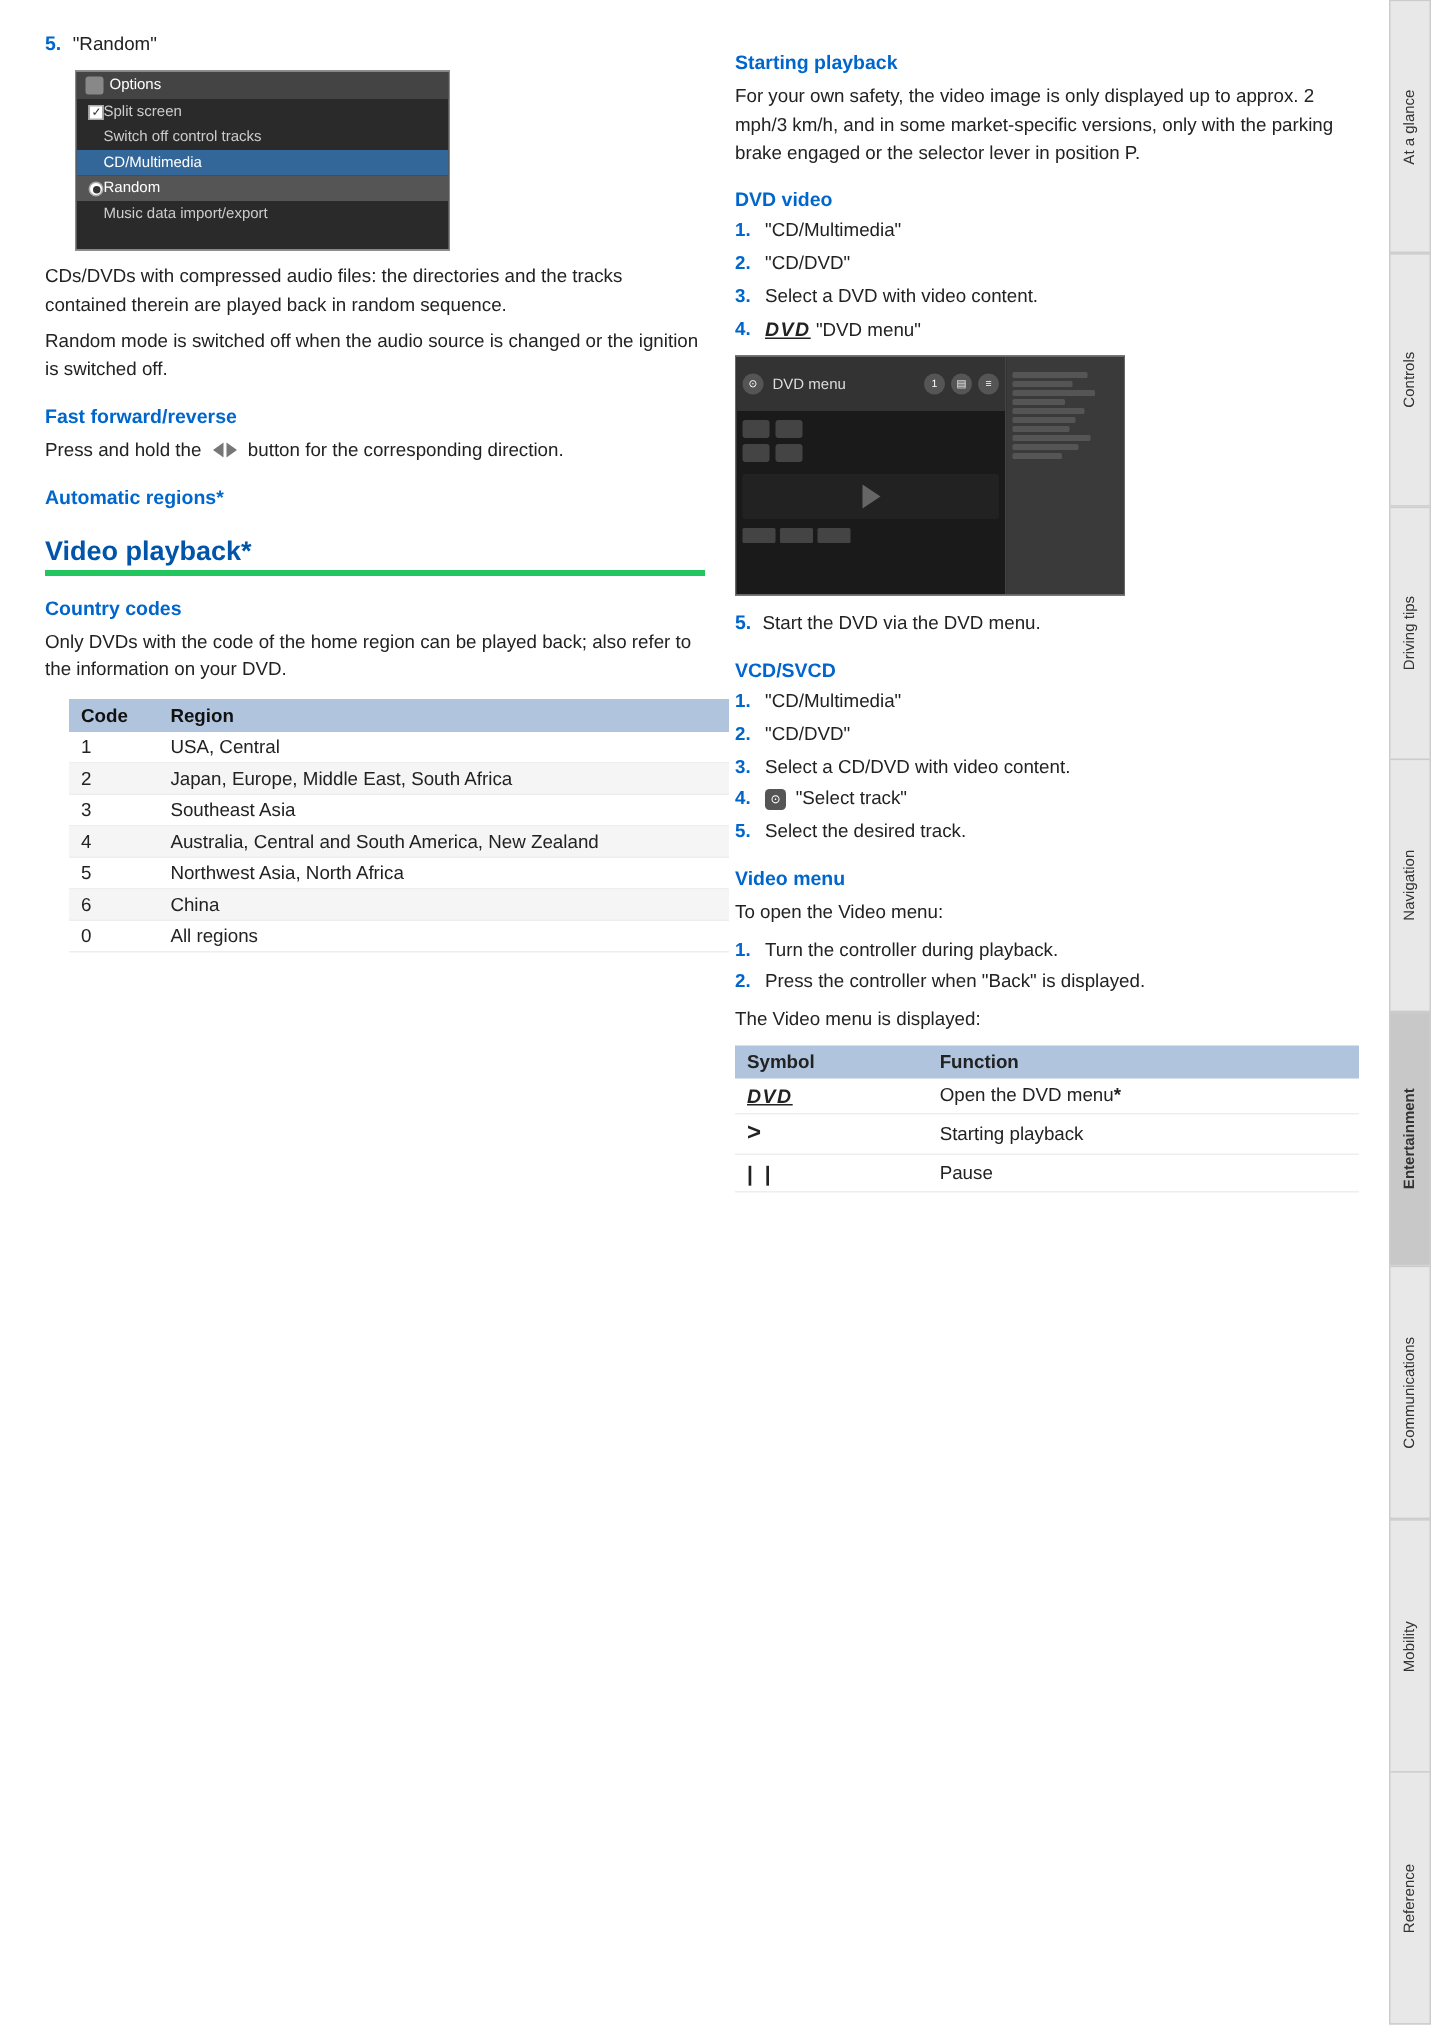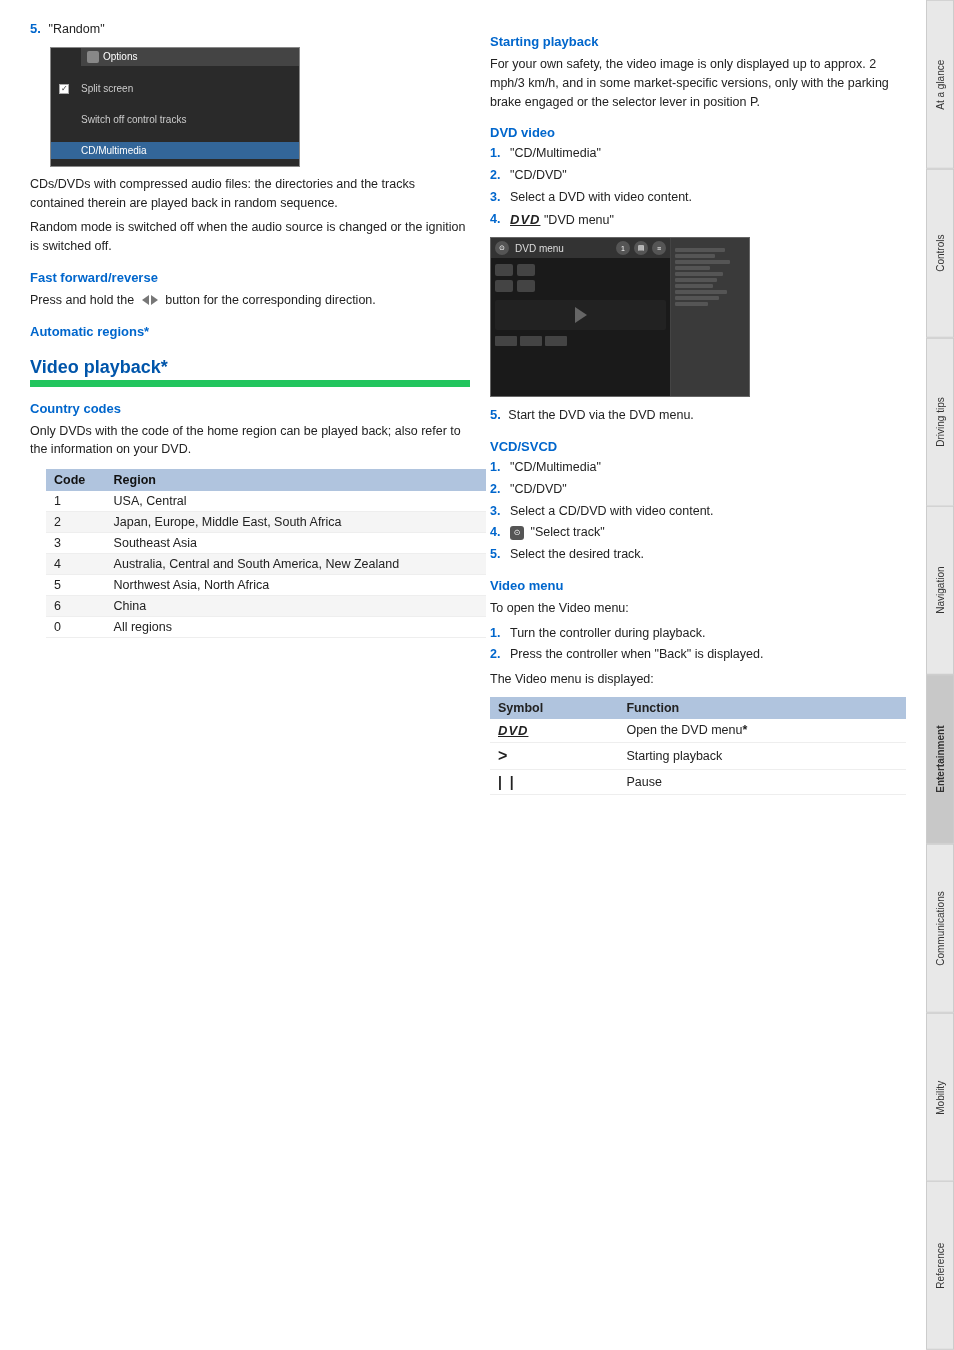--- a/index.html
+++ b/index.html
@@ -96,43 +96,41 @@
       overflow: hidden;
     }
 
     .screenshot-titlebar {
       background: #444;
       height: 18px;
       display: flex;
       align-items: center;
       padding: 0 6px;
       gap: 4px;
-      margin-left: 30px;
     }
 
     .screenshot-titlebar-icon {
       width: 12px;
       height: 12px;
       background: #888;
       border-radius: 2px;
     }
 
     .screenshot-titlebar-text {
       color: #fff;
       font-size: 10px;
     }
 
     .screenshot-menu-item {
       padding: 3px 8px;
       font-size: 10px;
       color: #ccc;
       display: flex;
       align-items: flex-end;
-      gap: 12px;
-      margin-top: 14px;
+      gap: 0;
     }
 
     .screenshot-menu-item.highlighted {
       background: #555;
       color: #fff;
     }
 
     .screenshot-menu-item.blue-highlight {
       background: #336699;
       color: #fff;
@@ -185,21 +183,21 @@
       color: #222;
     }
 
     
     .big-section-title {
       color: #0055aa;
       font-size: 18px;
       font-weight: bold;
       margin-top: 18px;
       margin-bottom: 6px;
-      border-bottom: 7px solid #22c55e;
+      border-bottom: 4px solid #22c55e;
       padding-bottom: 2px;
     }
 
     
     .code-table {
       width: 100%;
       border-collapse: collapse;
       margin-top: 10px;
       font-size: 12.5px;
       margin-left: 16px;
@@ -244,21 +242,21 @@
       border-right: 1px solid #444;
     }
 
     .dvd-screenshot-right {
       flex: 1;
       background: #3a3a3a;
     }
 
     .dvd-menu-bar {
       background: #333;
-      height: 20px;
+      height: 36px;
       display: flex;
       align-items: center;
       padding: 0 4px;
       gap: 6px;
     }
 
     .dvd-menu-text {
       color: #ddd;
       font-size: 10px;
     }

